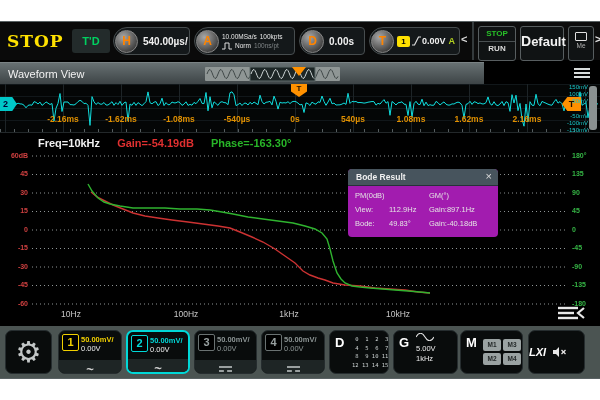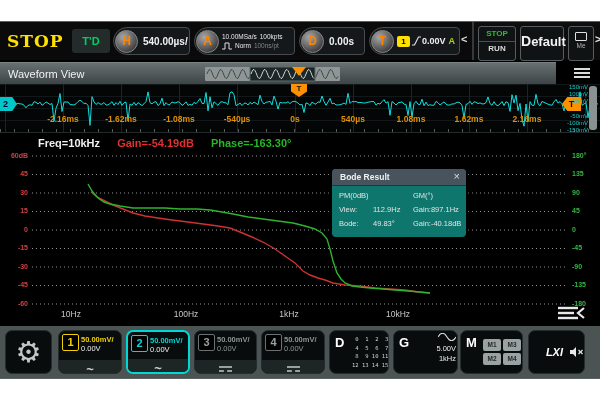--- a/index.html
+++ b/index.html
@@ -46,21 +46,21 @@
   .defaultb{left:46px;width:44px;line-height:28px;color:#f2f2f2;}
   .dbig{font-size:14px;font-weight:bold;}
   .drest{font-size:13px;font-weight:bold;}
   .moreb{left:94px;width:26px;}
   .micon{display:block;width:10px;height:7px;border:1px solid #e0e0e0;border-radius:1px;
          margin:5px auto 1px auto;}
   .mtext{display:block;color:#b0b0b0;font-size:6.5px;}
   .navR{position:absolute;left:121px;top:11px;color:#e8e8e8;font-size:11px;font-weight:bold;}
 
   
-  .wvheader{position:absolute;left:0;top:40px;width:556px;height:22px;
+  .wvheader{position:absolute;left:0;top:40px;width:484px;height:22px;
             background:linear-gradient(#677072,#3d4446);border-top:1px solid #7a8284;
             box-sizing:border-box;}
   .wvtitle{position:absolute;left:8px;top:0;line-height:22px;font-size:11px;color:#f2f2f2;}
   .preview{position:absolute;left:205px;top:2px;}
   .hamb{position:absolute;left:574px;top:5px;}
   .hamb i{display:block;width:16px;height:2px;background:#d8dcdc;margin-bottom:2px;}
 
   
   .wvarea{position:absolute;left:0;top:62px;width:600px;height:48px;background:#040606;
           background-image:repeating-linear-gradient(to right,#1d2427 0 1px,transparent 1px 58px),
@@ -93,21 +93,21 @@
   .r-freq{color:#f0f0f0;}
   .r-gain{color:#e03030;margin-left:14px;}
   .r-phase{color:#28b528;margin-left:14px;}
   #bode-svg{position:absolute;left:30px;top:18px;}
   #bode-svg .grid{stroke:#8f9596;stroke-width:1;stroke-dasharray:1 3;}
   .axl{position:absolute;font-size:7px;font-weight:bold;white-space:nowrap;}
   .gainax{left:2px;width:26px;text-align:right;color:#d04040;}
   .phaseax{left:572px;text-align:left;color:#35b545;}
   .freqax{position:absolute;top:176px;transform:translateX(-50%);color:#c8c8c8;font-size:8.5px;}
   .collapse{position:absolute;left:556px;top:172px;}
-  .dialog{position:absolute;left:332px;top:36px;width:134px;height:68px;background:#0f766e;
+  .dialog{position:absolute;left:348px;top:36px;width:150px;height:68px;background:#a21caf;
           border-radius:4px;box-shadow:0 2px 8px rgba(0,0,0,.7);overflow:hidden;}
   .dlg-head{position:relative;height:16px;background:#47545d;border-bottom:1px solid #27323a;}
   .dlg-title{position:absolute;left:8px;top:0;line-height:16px;font-size:8.5px;font-weight:bold;color:#f0f0f0;}
   .dlg-close{position:absolute;right:6px;top:0;line-height:15px;font-size:11px;color:#dcdcdc;}
   .dlg-body{display:grid;grid-template-columns:34px 40px 56px;padding:5px 0 0 7px;
             row-gap:5px;font-size:7.5px;color:#e4e4e4;}
   .span2{grid-column:1/3;}
 
   
   .bottombar{position:absolute;left:0;top:304px;width:600px;height:52px;background:#4b5452;}
@@ -132,25 +132,25 @@
   .dc i:last-child{border-top:2px dashed #9aa0a0;}
   .c1 .ch-num{color:#f2d000;border-color:#f2d000;}
   .c1 .scale{color:#f2d000;}
   .c2 .ch-num{color:#00d8d8;border-color:#00d8d8;}
   .c2 .scale{color:#00d8d8;}
   .chdim .ch-num{color:#98a0a0;border-color:#6a7272;}
   .chdim .scale,.chdim .off{color:#8c9494;}
   .bigletter{position:absolute;left:5px;top:4px;font-size:13px;font-weight:bold;color:#fff;}
   .dgrid{position:absolute;left:22px;top:4px;font-family:"DejaVu Sans Mono",monospace;
          font-size:5.5px;line-height:8.5px;color:#ccd2d2;white-space:pre;}
-  .gcol{position:absolute;left:22px;top:2px;width:40px;text-align:right;color:#ececec;font-size:7.5px;line-height:10px;}
+  .gcol{position:absolute;left:22px;top:2px;width:40px;text-align:left;color:#ececec;font-size:7.5px;line-height:10px;}
   .mgrid{position:absolute;left:22px;top:8px;display:grid;grid-template-columns:18px 18px;gap:2px;}
   .mbtn{width:18px;height:12px;background:#9aa2a2;color:#252a2a;font-size:6.5px;font-weight:bold;
         text-align:center;line-height:12px;border-radius:2px;}
-  .lxibox{left:528px;width:57px;display:flex;align-items:center;justify-content:flex-end;gap:6px;}
+  .lxibox{left:528px;width:57px;display:flex;align-items:center;justify-content:flex-start;gap:6px;}
   .lxi{color:#fff;font-size:11px;font-weight:bold;font-style:italic;}
 </style>
 </head>
 <body>
 
 <div class="stage">
  <div class="screen">
 
   <div class="topbar">
     <span class="logo">STOP</span>

